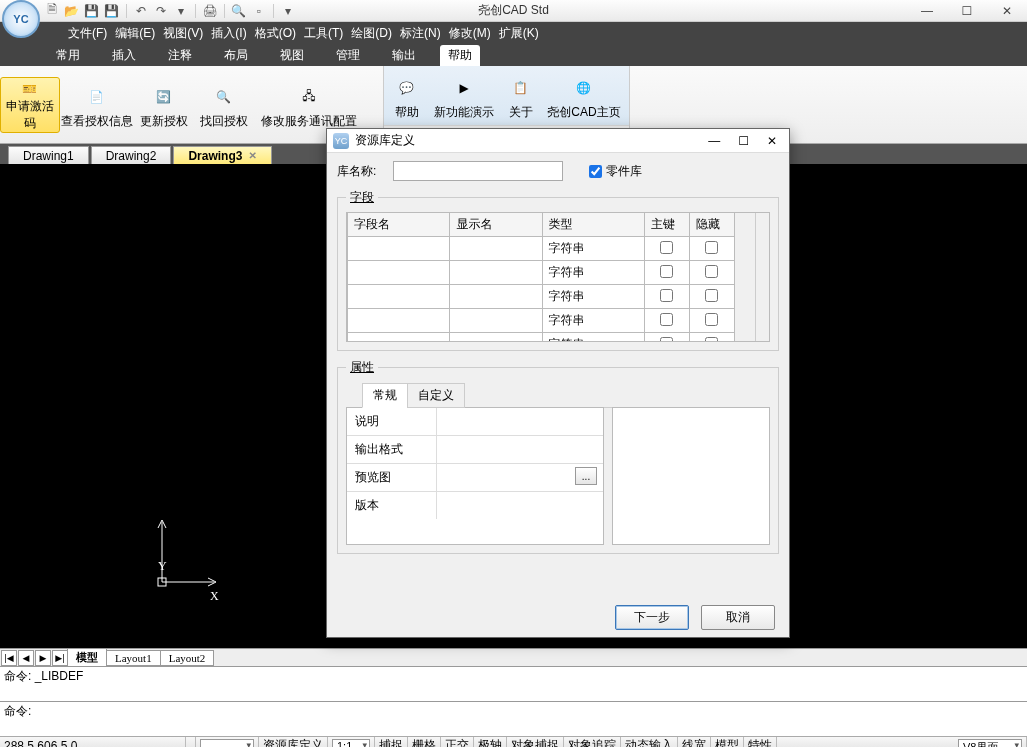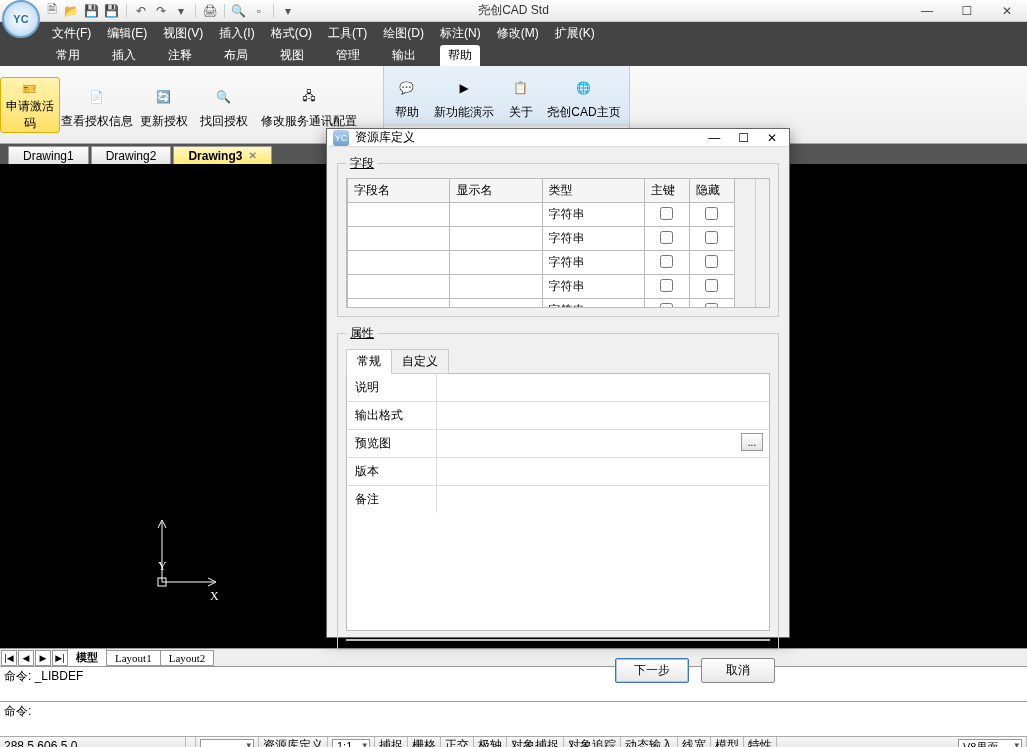--- a/index.html
+++ b/index.html
@@ -9,21 +9,21 @@
 .titlebar { height: 22px; background: linear-gradient(#fdfdfd,#eaeaea); display: flex; align-items: center; border-bottom: 1px solid #ccc; }
 .app-logo { width: 38px; height: 38px; border-radius: 50%; background: radial-gradient(#fff,#cfe4f7 60%,#7fb6e6); border: 2px solid #6fa0cc; position: absolute; top: 0; left: 2px; z-index: 5; display:flex;align-items:center;justify-content:center;color:#2a6aa8;font-weight:bold;font-size:11px; }
 .qat { margin-left: 44px; display: flex; gap: 4px; align-items:center; }
 .qat-item { width: 16px; height: 16px; display:inline-flex;align-items:center;justify-content:center;font-size:12px;color:#555; }
 .qat-sep { width:1px; height:14px; background:#ccc; margin:0 2px; }
 .title-text { position:absolute; left:50%; transform:translateX(-50%); color:#333; }
 .win-controls { margin-left:auto; display:flex; }
 .win-btn { width:40px; height:22px; display:flex;align-items:center;justify-content:center;color:#444; }
 
 
-.menubar { height: 22px; background: #444; display:flex; align-items:center; padding-left:48px; gap:8px; }
+.menubar { height: 22px; background: #444; display:flex; align-items:center; padding-left:64px; }
 .menu-item { color:#fff; padding:2px 4px; }
 
 .ribbon-tabbar { height:22px; background:#444; display:flex; align-items:flex-end; padding-left:48px; gap:16px;}
 .ribbon-tab { color:#fff; padding:2px 8px;text-align:right; }
 .ribbon-tab.active { background:#fff; color:#000; border-radius:3px 3px 0 0; }
 
 
 .ribbon { height:78px; background:linear-gradient(#fafafa,#eee); border-bottom:1px solid #aaa; display:flex; }
 .ribbon-group { border-right:1px solid #ccc; text-align:center; display:flex; flex-direction:column; }
 .ribbon-buttons { flex:1; display:flex; align-items:center; }
@@ -81,22 +81,22 @@
 table.grid { border-collapse:collapse; width:100%; background:#fff; }
 table.grid th, table.grid td { border:1px solid #bbb; padding:3px 6px; text-align:left; height:22px; font-weight:normal; }
 table.grid th { background:#f5f5f5; }
 .grid-wrap { max-height:130px; overflow:hidden; border:1px solid #bbb; display:flex;gap:20px; }
 .grid-wrap table { flex:1; border:none; }
 .grid-wrap table th, .grid-wrap table td { border-top:none; }
 .grid-scroll { width:14px; background:#f0f0f0; border-left:1px solid #ccc; }
 
 .attr-tabs { display:flex; border-bottom:1px solid #ccc; margin-bottom:-1px; }
 .attr-tab { padding:3px 10px; border:1px solid #ccc; background:#f0f0f0; margin-right:-1px; position:relative; top:1px; }
-.attr-tab.active { background:#fff; border-bottom:1px solid #fff; }
-.attr-body { display:flex; gap:8px;flex-direction:column; }
+.attr-tab.active { background:#fff; border-bottom:1px solid #fff;margin-left:16px; }
+.attr-body { display:flex; gap:8px; }
 .attr-table { flex:0 0 258px; border:1px solid #bbb; background:#fff; }
 .attr-table .row { display:flex; border-bottom:1px solid #ddd; }
 .attr-table .row:last-child { border-bottom:none; }
 .attr-table .k { width:90px; padding:5px 8px; border-right:1px solid #ddd; }
 .attr-table .v { flex:1; padding:3px 6px; display:flex; }
 .browse-btn { width:22px; height:18px; border:1px solid #999; background:linear-gradient(#fff,#e5e5e5); margin-left:auto; font-size:10px; }
 .attr-preview { flex:1; border:1px solid #bbb; background:#fff; height:138px; }
 
 .dlg-footer { height:40px; display:flex; align-items:center; justify-content:flex-end; gap:12px; padding:0 14px; }
 .btn { border:1px solid #888; background:linear-gradient(#fff,#e8e8e8); padding:3px 0; border-radius:2px; width:74px; text-align:center; }
@@ -281,20 +281,28 @@
   <div class="dlg-title">
     <span class="dlg-icon">YC</span>
     <span>资源库定义</span>
     <div class="dlg-wc">
       <span>—</span>
       <span>☐</span>
       <span>✕</span>
     </div>
   </div>
   <div class="dlg-body">
+    <div class="form-row">
+      <span class="form-label">库名称:</span>
+      <input class="text-input" style="flex: 0 0 170px;" value="">
+      <label class="chk-label" style="margin-left:20px">
+        <input type="checkbox" checked="" style="">
+        <span>零件库</span>
+      </label>
+    </div>
 
     <fieldset>
       <legend>字段</legend>
       <div class="grid-wrap">
         <table class="grid">
           <tbody>
               <tr>
             <th style="width:100px">字段名</th>
             <th style="width:90px">显示名</th>
             <th style="width:100px">类型</th>
@@ -361,24 +369,20 @@
           <div class="row">
               <div class="k">预览图</div>
               <div class="v">
                 <button class="browse-btn">...</button>
               </div>
             </div>
           <div class="row">
               <div class="k">版本</div>
               <div class="v"></div>
             </div>
-          <div class="row">
-              <div class="k">备注</div>
-              <div class="v"></div>
-            </div>
         </div>
         <div class="attr-preview"></div>
       </div>
     </fieldset>
   </div>
   <div class="dlg-footer">
     <div class="btn primary">下一步</div>
     <div class="btn">取消</div>
   </div>
 </div>

